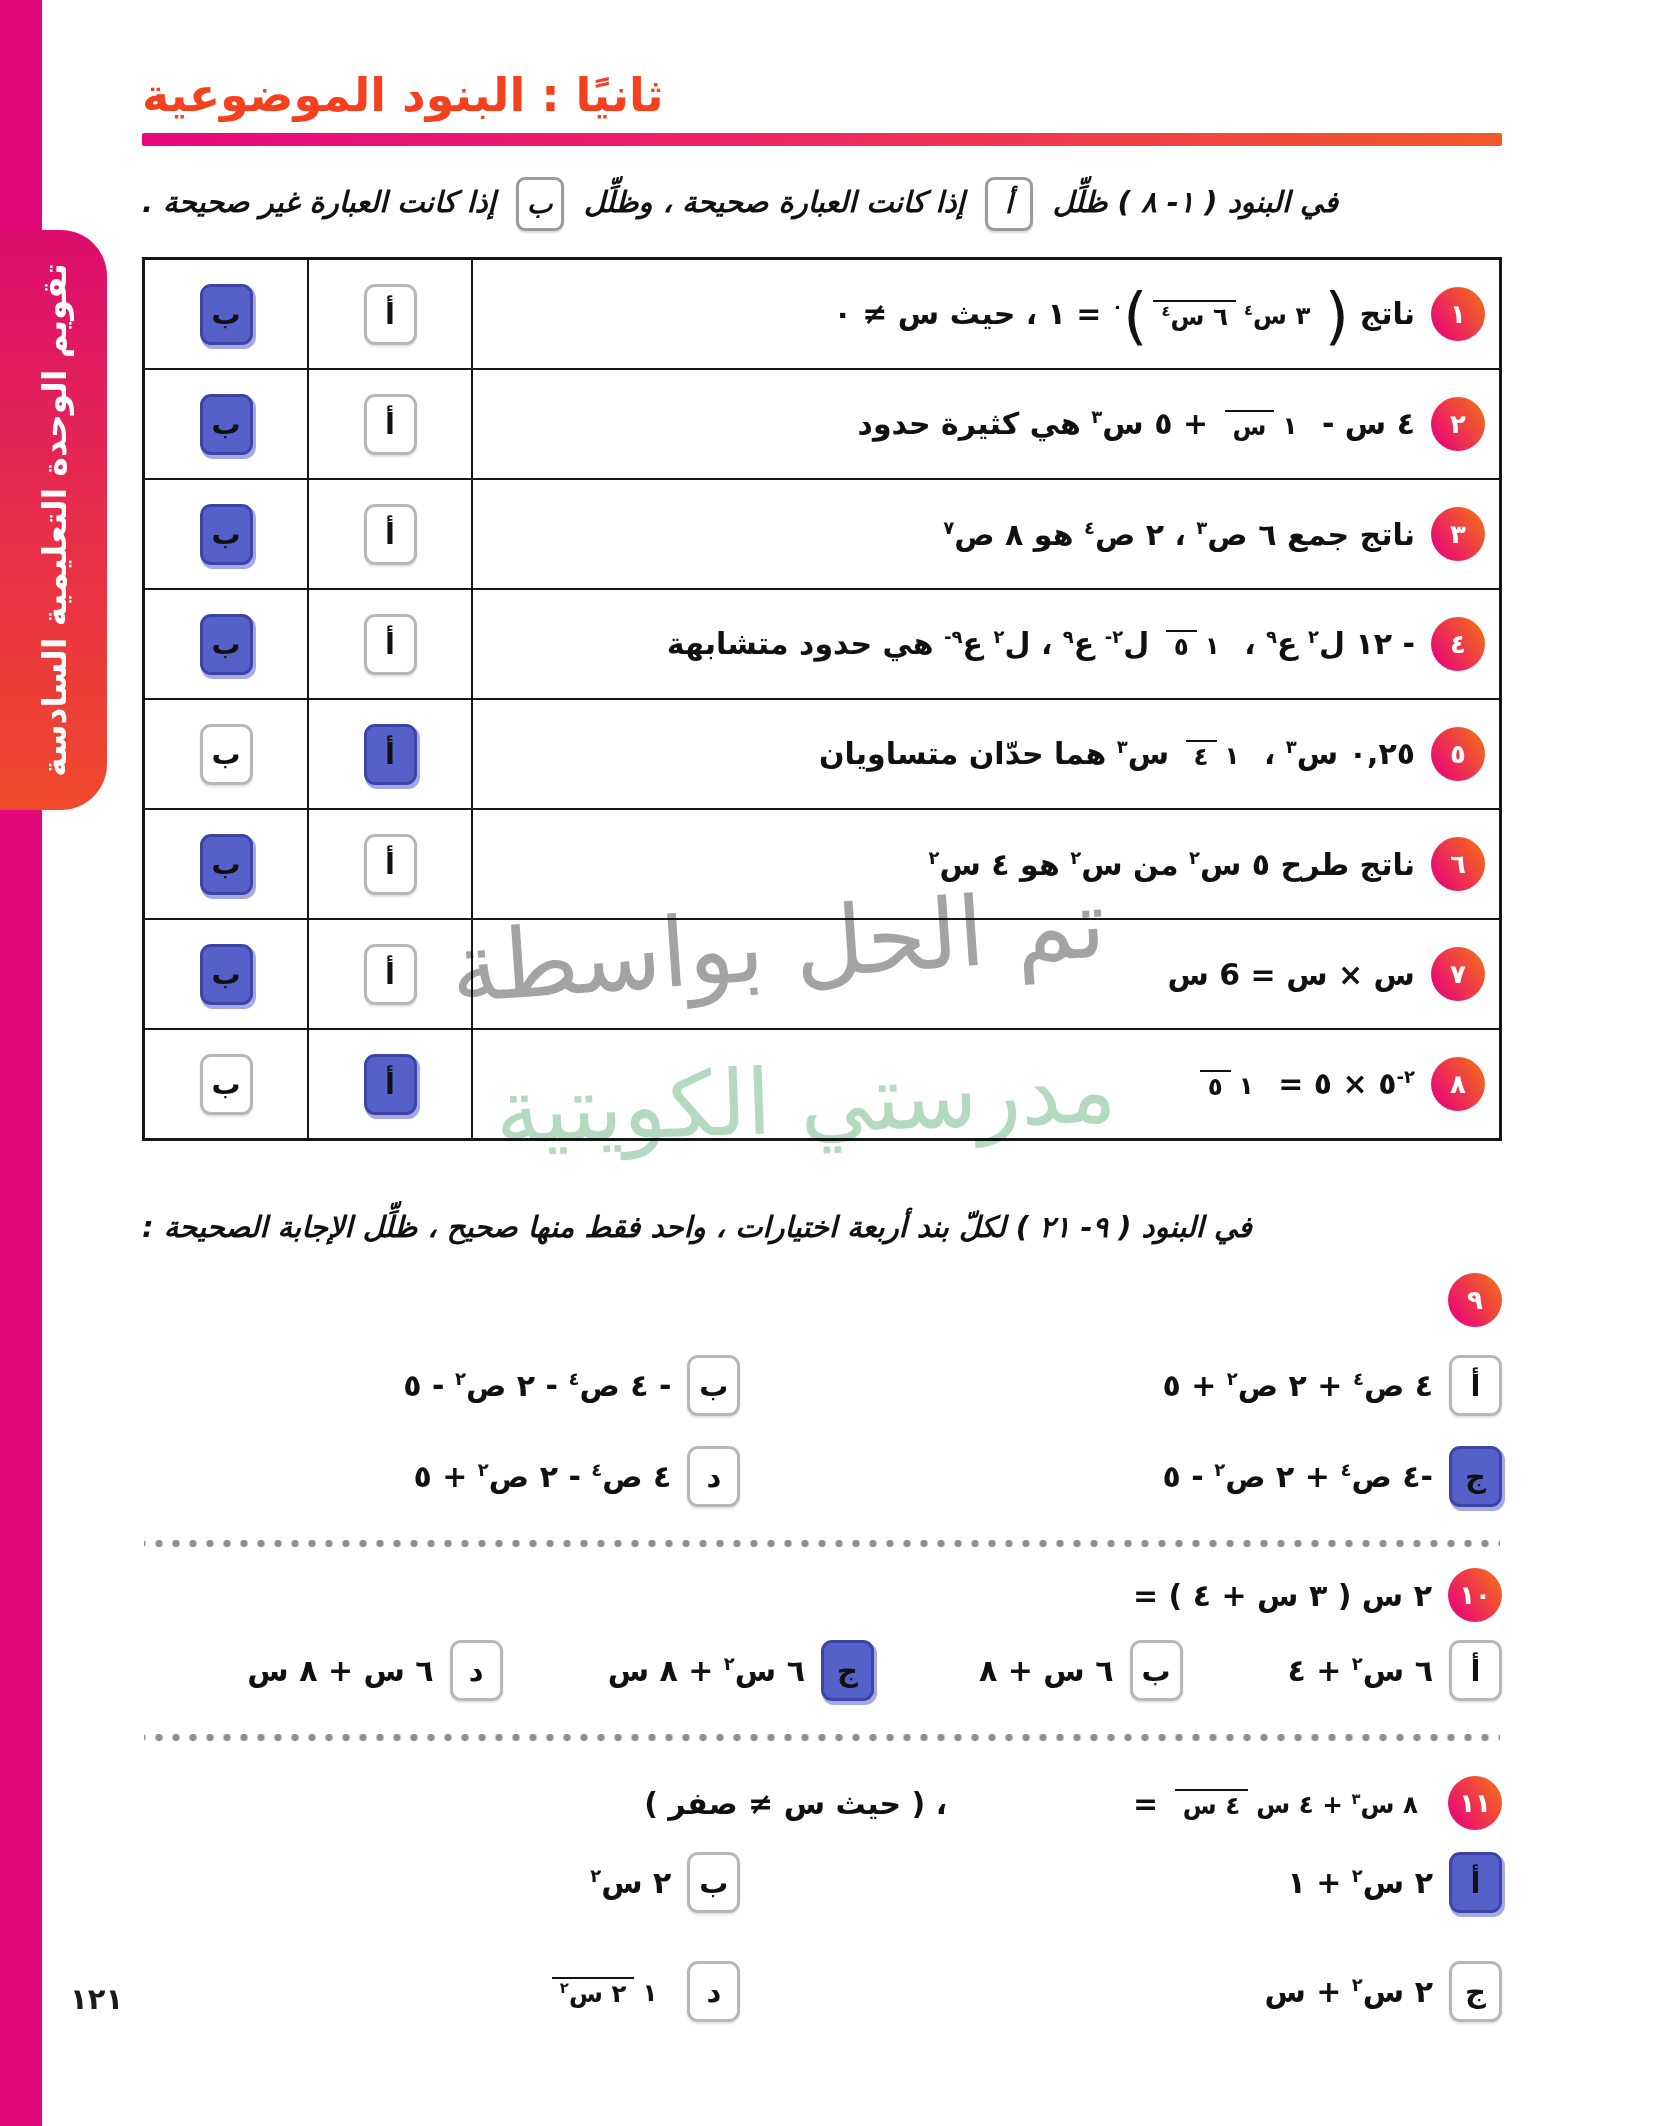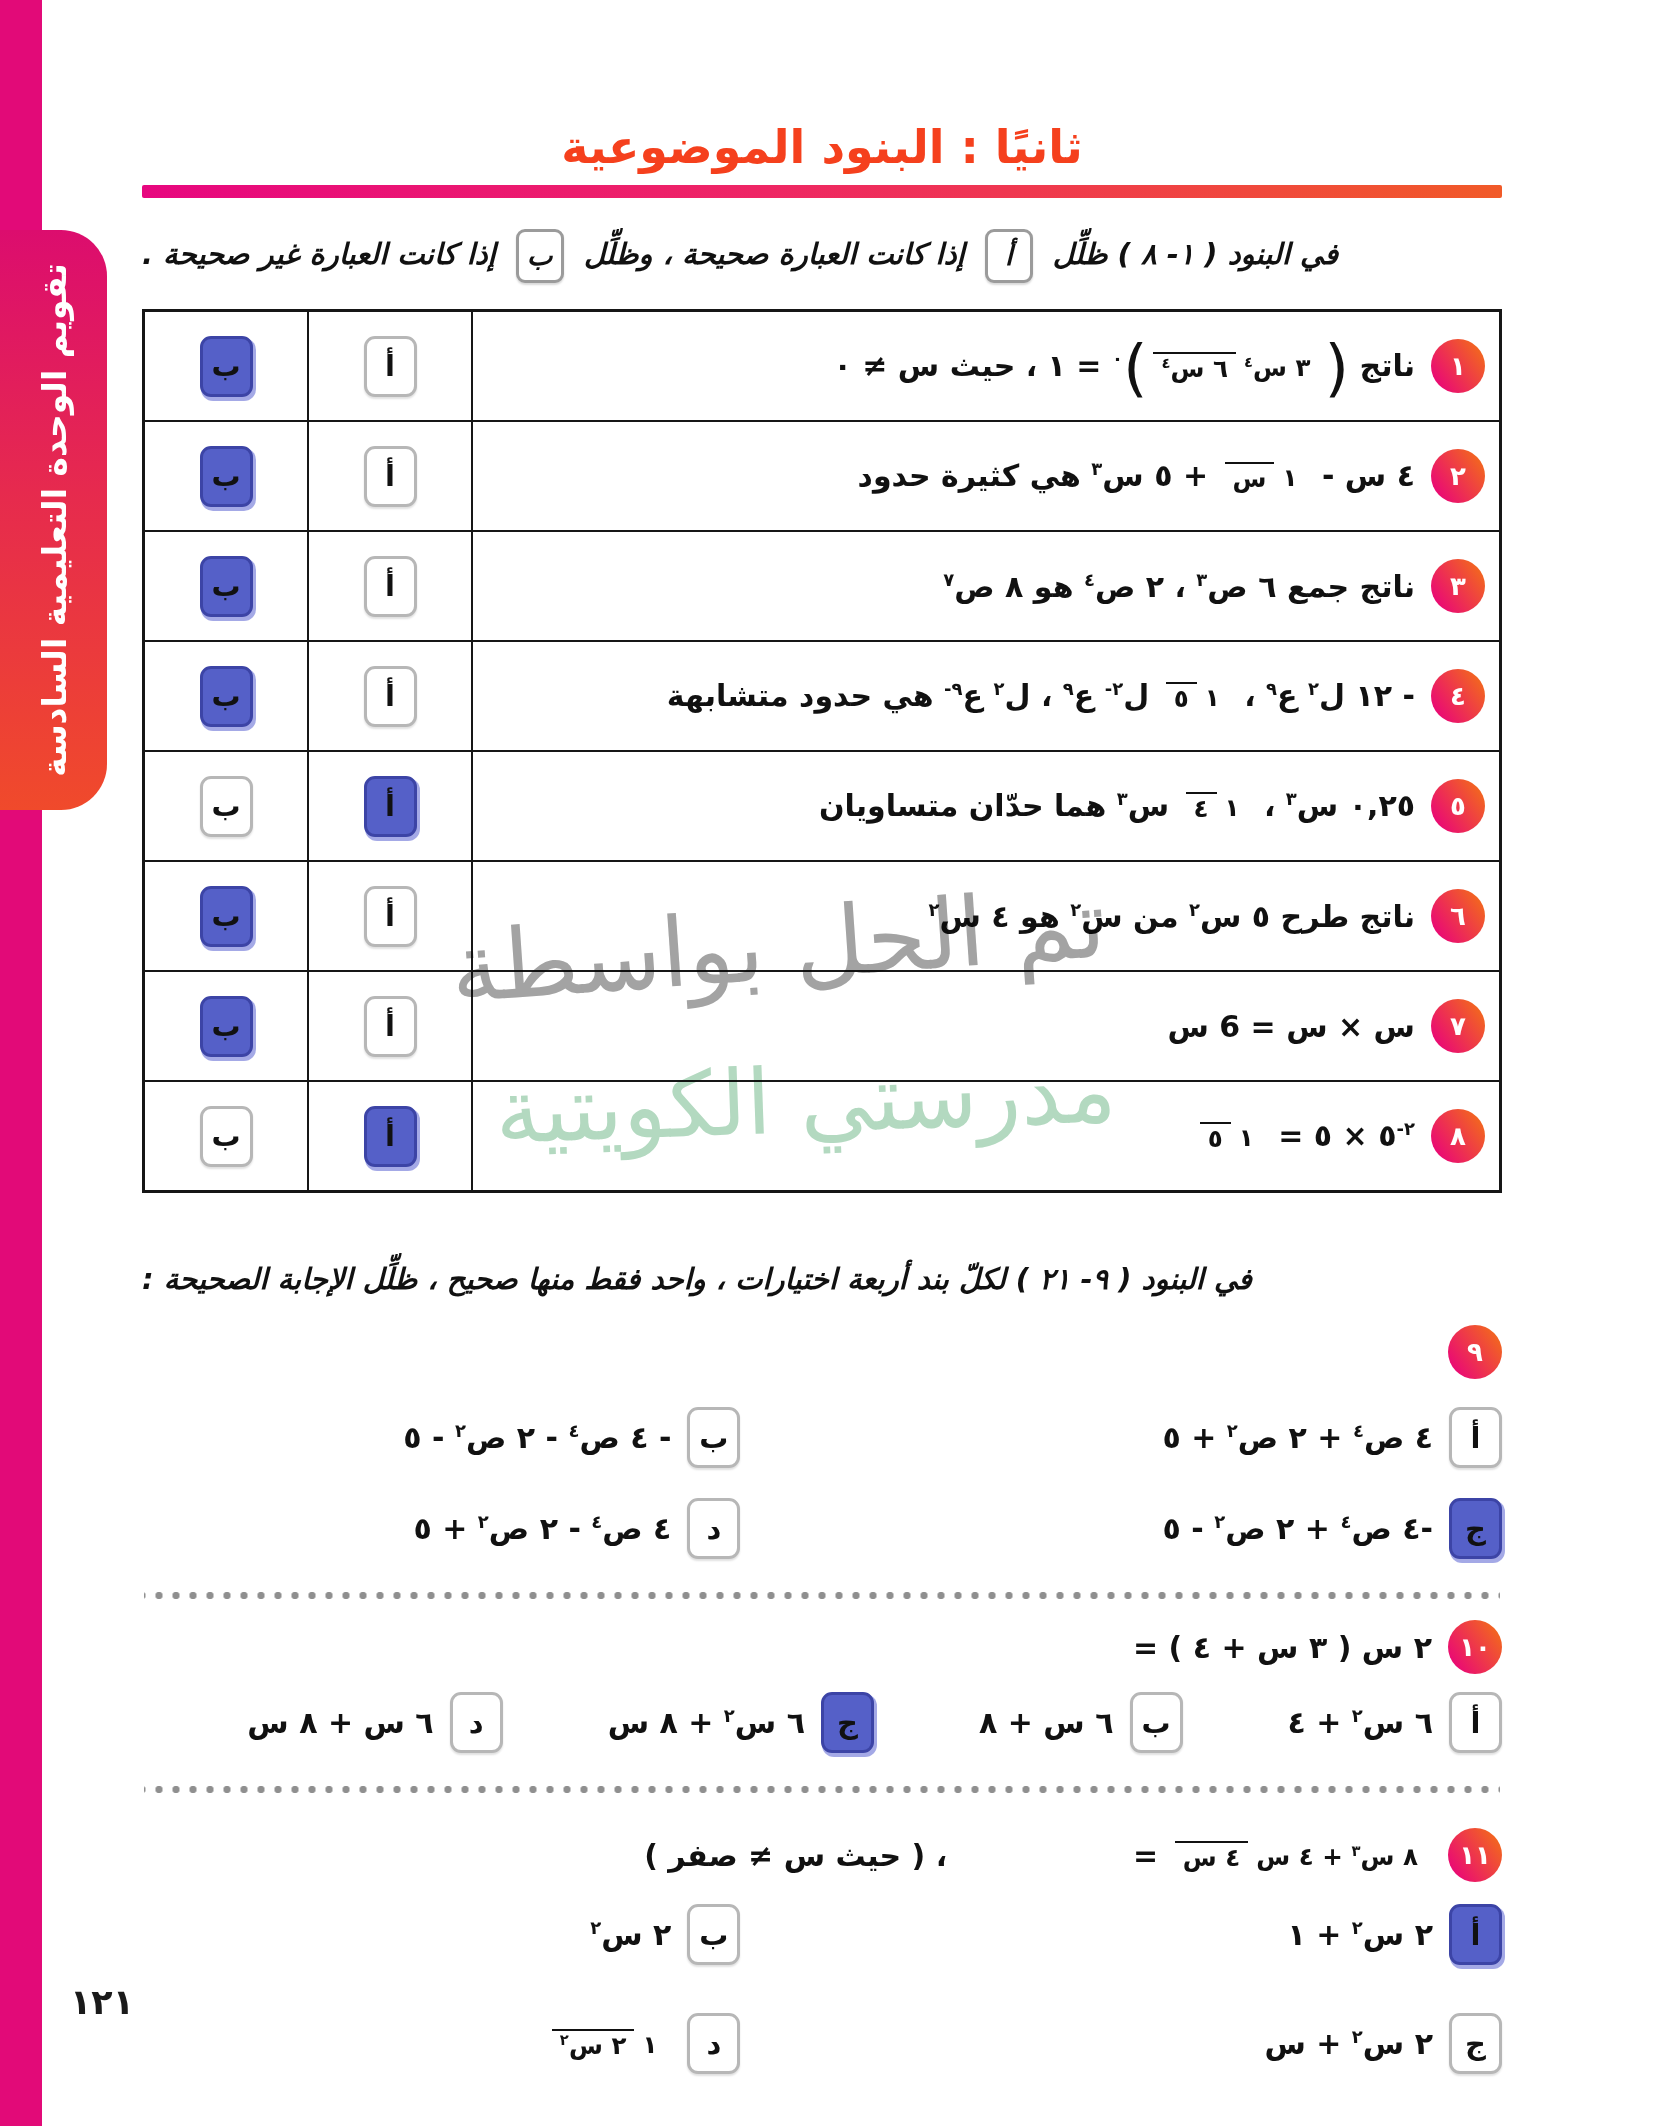--- a/index.html
+++ b/index.html
@@ -10,21 +10,21 @@
   .left-strip{position:absolute;left:0;top:0;width:42px;height:100%;background:#e20a78;}
   .side-tab{position:absolute;left:0;top:230px;width:107px;height:580px;
             border-radius:0 46px 46px 0;
             background:linear-gradient(180deg,#dc0d6e 0%,#e62a4e 45%,#f04a2b 100%);}
   .side-tab-text{position:absolute;left:50%;top:50%;width:570px;
             transform:translate(-50%,-50%) rotate(-90deg);
             color:#fff;font-weight:bold;font-size:33px;text-align:center;white-space:nowrap;}
 
   .content{position:absolute;left:142px;top:0;width:1360px;direction:rtl;}
 
-  .title{margin:120px 0 0;text-align:center;font-size:46px;font-weight:bold;color:#f5401d;line-height:1.2;}
+  .title{margin:68px 0 0;text-align:left;font-size:46px;font-weight:bold;color:#f5401d;line-height:1.2;}
   .title-bar{margin-top:10px;height:13px;border-radius:2px;
              background:linear-gradient(to right,#e7077f 0%,#ee2565 45%,#f15a28 100%);}
 
   .instr{margin:30px 0 0;font-size:29px;font-weight:bold;text-align:left;line-height:1.8;font-style:italic;}
   .mini-box{display:inline-flex;align-items:center;justify-content:center;
             width:42px;height:48px;margin:0 10px;vertical-align:middle;
             border:3px solid #9b9b9b;border-radius:9px;background:#fff;
             font-size:27px;font-weight:bold;box-shadow:0 2px 2px rgba(0,0,0,.15);}
 
   table.tf{margin-top:26px;width:100%;border-collapse:collapse;border:3px solid #161616;}
@@ -55,21 +55,21 @@
   .opt-grid{display:grid;grid-template-columns:56% 44%;row-gap:30px;margin-top:28px;}
   .opt{display:flex;align-items:center;gap:16px;font-size:30px;font-weight:bold;}
   .opt-row{display:flex;gap:105px;margin-top:18px;}
   .q11-note{margin-right:170px;}
   .q11 .opt-grid{row-gap:48px;}
 
   .dotline{height:9px;margin:32px 2px 0;background-repeat:repeat-x;background-position:center;
            background-image:radial-gradient(circle,#8f8f8f 3.4px,transparent 4px);
            background-size:17px 9px;}
 
-  .pageno{position:absolute;left:70px;top:1982px;font-size:35px;font-weight:bold;color:#1a1a1a;}
+  .pageno{position:absolute;left:70px;top:1982px;font-size:29px;font-weight:bold;color:#1a1a1a;}
 
   .wm{position:absolute;pointer-events:none;mix-blend-mode:multiply;
       white-space:nowrap;z-index:7;font-weight:normal;}
   .wm-1{left:450px;top:890px;font-size:96px;color:#a3a3a3;transform:rotate(-4deg);}
   .wm-2{left:495px;top:1048px;font-size:90px;color:#b3d9c0;transform:rotate(-2deg);}
 </style>
 </head>
 <body>
 
 <div class="page">

